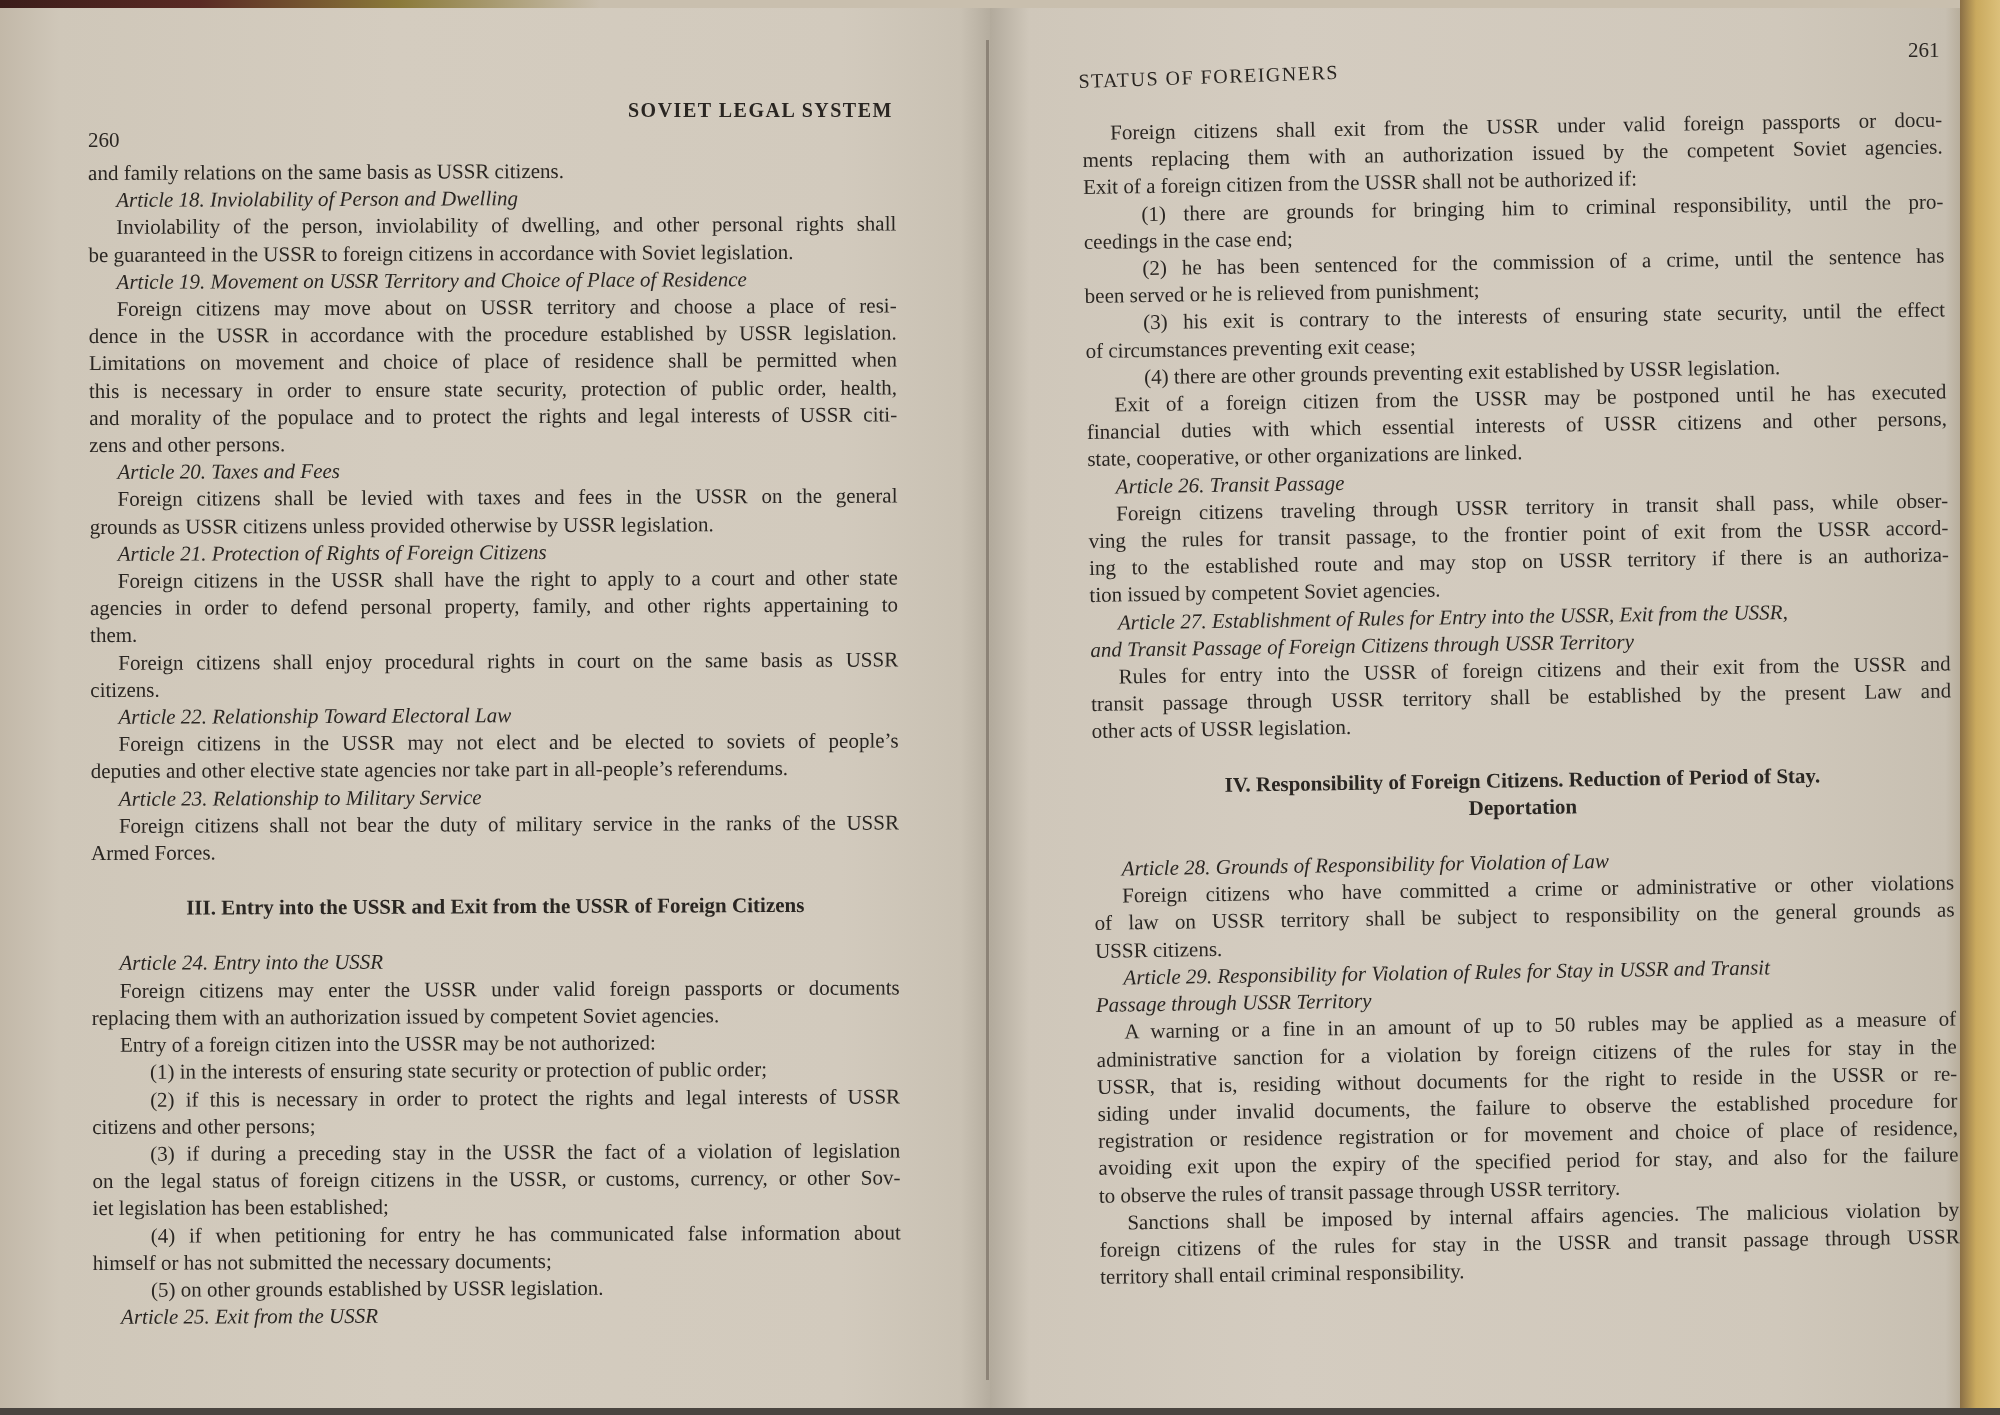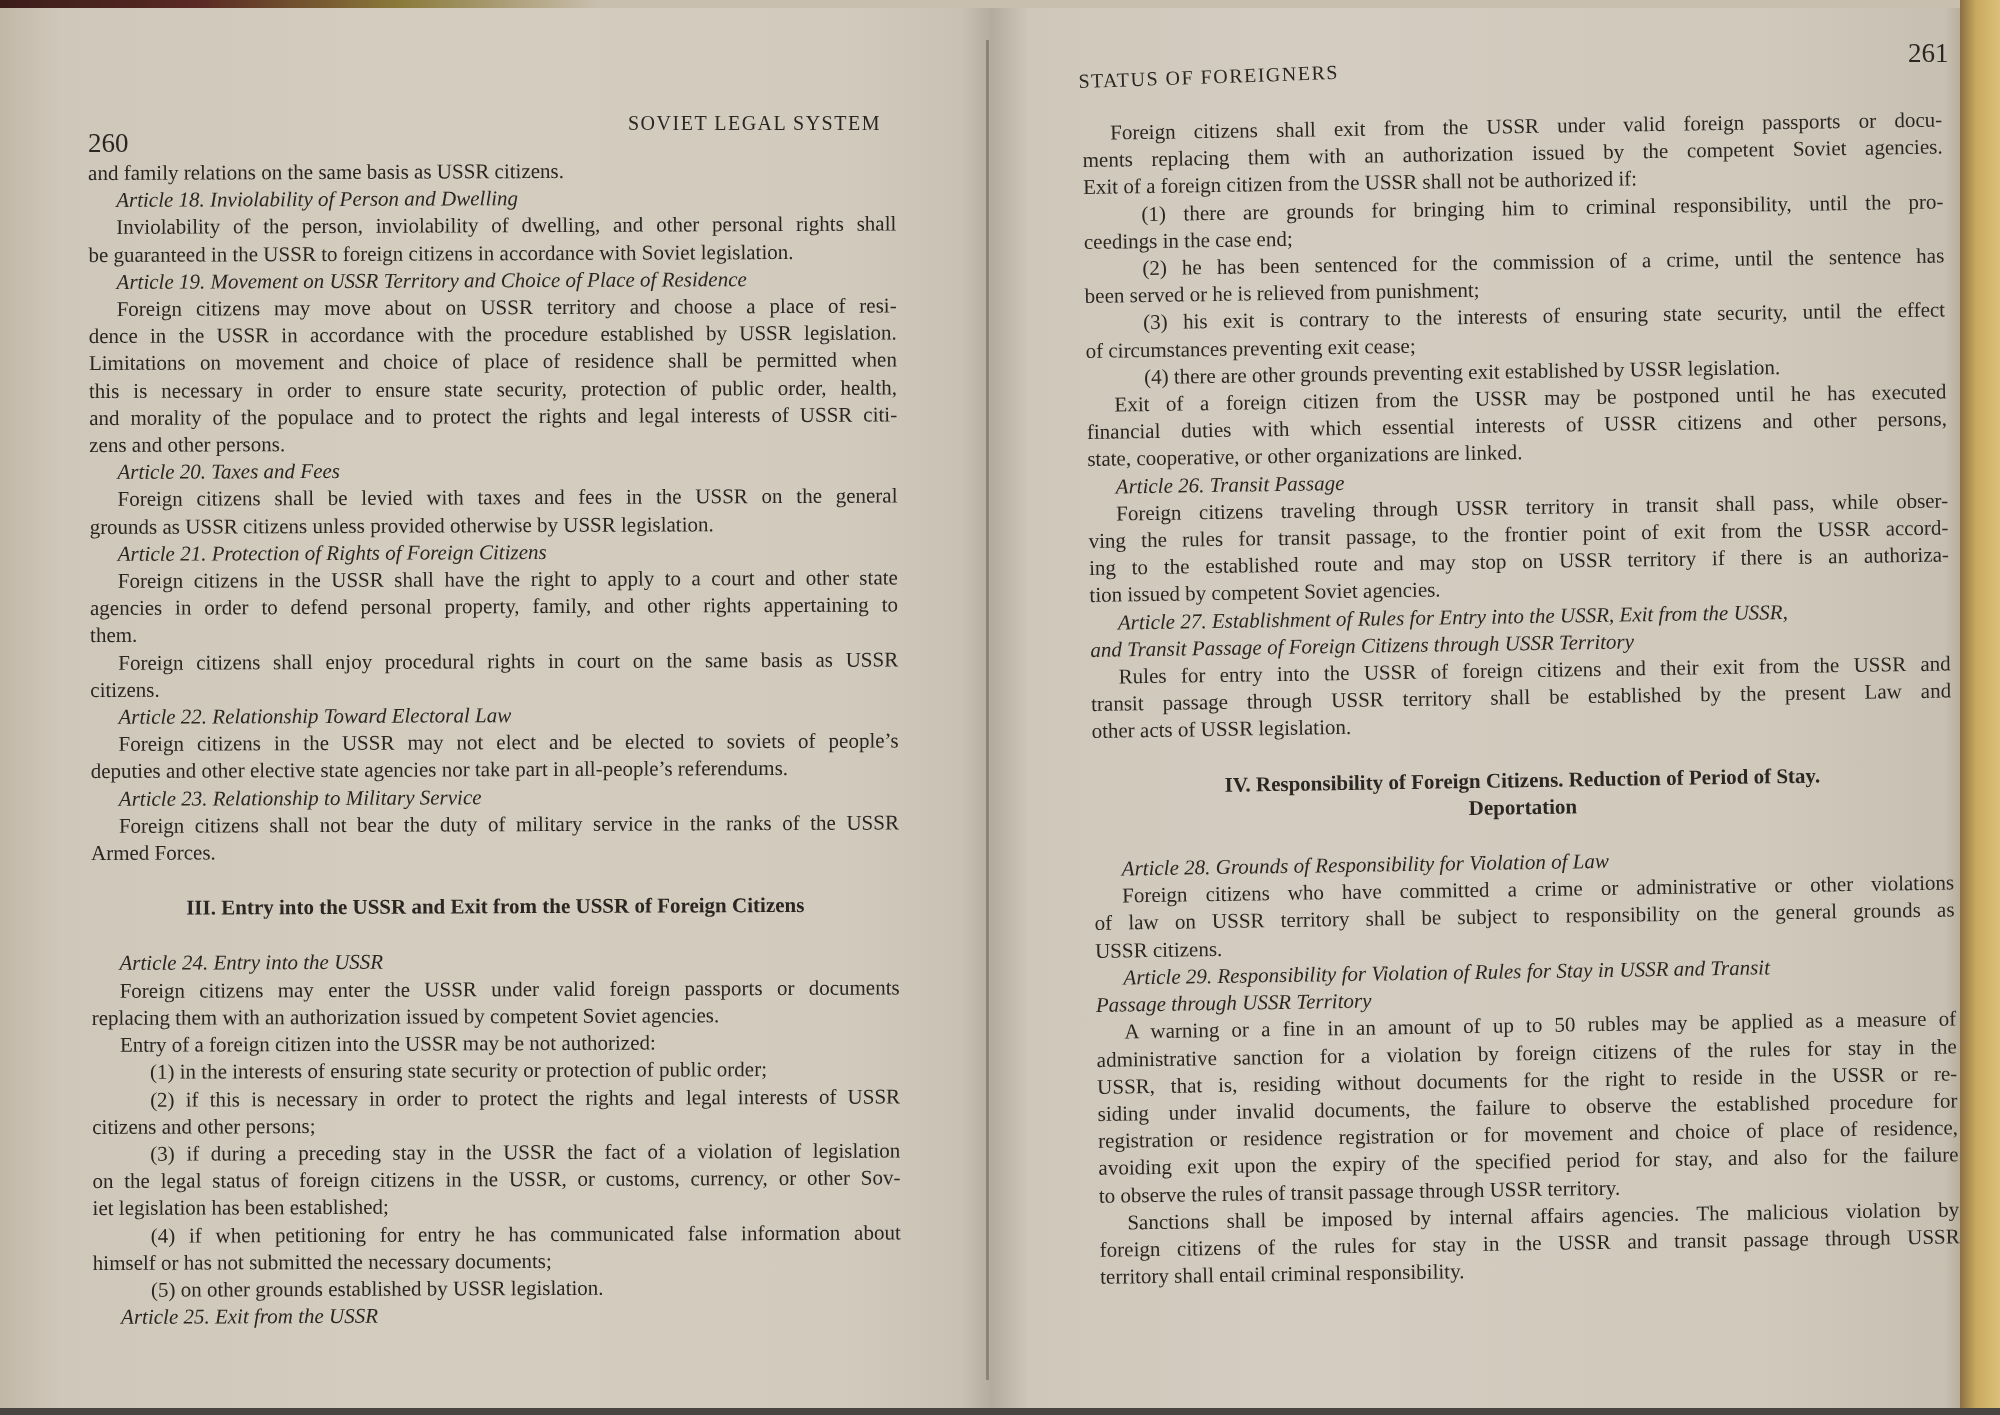--- a/index.html
+++ b/index.html
@@ -31,31 +31,31 @@
 
   .line { white-space:nowrap; text-align:justify; text-align-last:justify; display:block; }
   .line.last { text-align-last:left; }
   .ind1 { padding-left:28px; }
   .ind2 { padding-left:58px; }
   .ital { font-style:italic; }
   .art { font-style:italic; padding-left:28px; display:block; white-space:nowrap; }
   .section { font-weight:bold; text-align:center; display:block; white-space:nowrap; font-size:21px; }
   .gap { display:block; height:28px; }
 
-  .pgnum { position:absolute; font-size:27px;font-family:Liberation Serif, serif; }
+  .pgnum { position:absolute; font-size:21px;font-family:Liberation Serif, serif; }
   .running { position:absolute; font-size:20px; letter-spacing:1.5px; }
 </style>
 </head>
 <body>
 
 <div class="topstrip"></div>
 
 <div class="page page-left">
   <span class="pgnum" style="left:88px; top:120px;">260</span>
-  <span class="running" style="left:628px; top:104px;">SOVIET LEGAL SYSTEM</span>
+  <span class="running" style="left:628px; top:91px;font-weight:bold;">SOVIET LEGAL SYSTEM</span>
 </div>
 <div class="text left-text" id="left-body">
     <span class="line last">and family relations on the same basis as USSR citizens.</span>
     <span class="art">Article 18.  Inviolability of Person and Dwelling</span>
     <span class="line ind1">Inviolability of the person, inviolability of dwelling, and other personal rights shall</span>
     <span class="line last">be guaranteed in the USSR to foreign citizens in accordance with Soviet legislation.</span>
     <span class="art">Article 19.  Movement on USSR Territory and Choice of Place of Residence</span>
     <span class="line ind1">Foreign citizens may move about on USSR territory and choose a place of resi-</span>
     <span class="line">dence in the USSR in accordance with the procedure established by USSR legislation.</span>
     <span class="line">Limitations on movement and choice of place of residence shall be permitted when</span>

